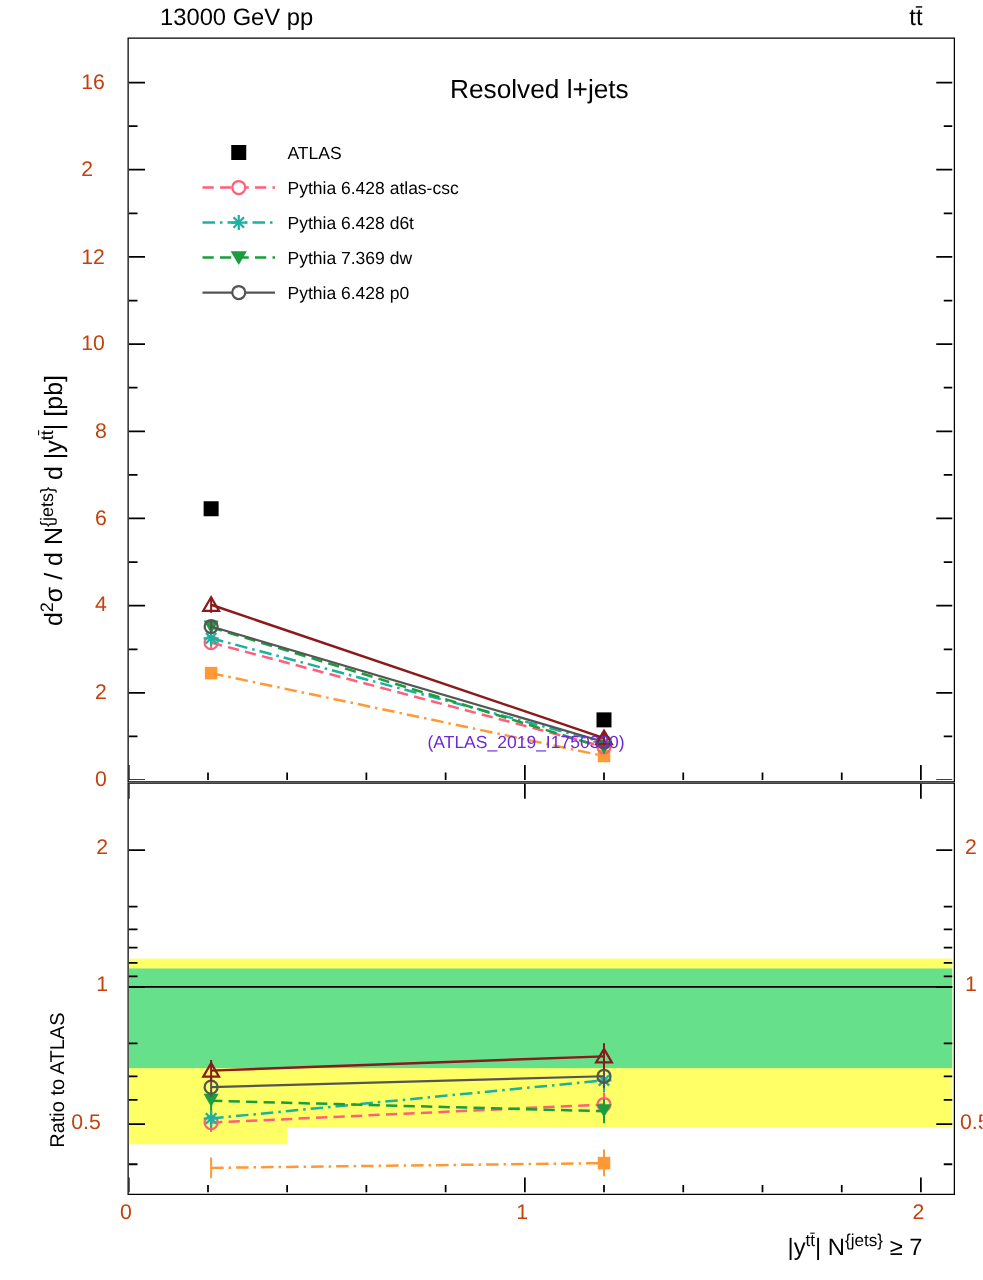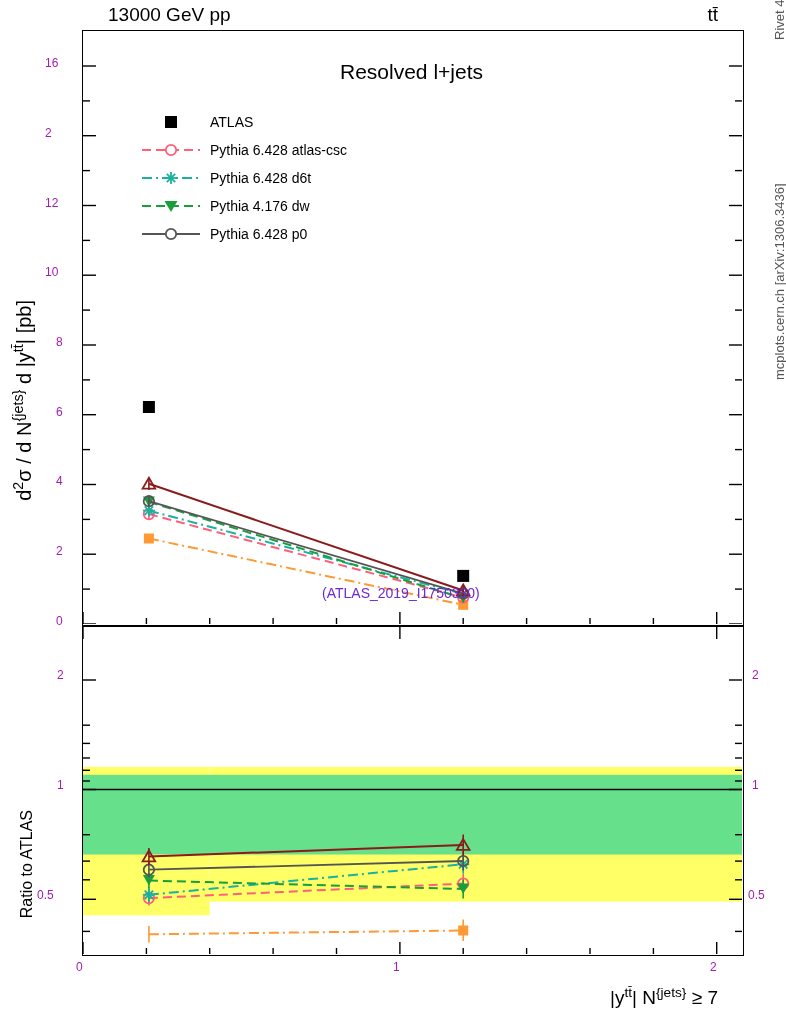--- a/index.html
+++ b/index.html
@@ -11,20 +11,21 @@
     width: 786px;
     height: 1024px;
     font-family: "Liberation Sans", sans-serif;
     color: #000000;
     overflow: hidden;
   }
   #root {
     position: relative;
     width: 728px;
     height: 1024px;
+    margin-left: 20px;
   }
   .abs { position: absolute; }
   .txt { white-space: nowrap; }
 
   
   #header-left {
     left: 108px; top: 4px;
     font-size: 19px;
   }
   #header-right {
@@ -53,22 +54,22 @@
     left: 82px; top: 626px;
     width: 662px; height: 330px;
     border: 1.5px solid #000000;
     box-sizing: border-box;
     background: #ffffff;
   }
 
   svg { display: block; }
 
   .tick-label {
-    font-size: 12px;
-    color: #a21caf;
+    font-size: 17px;
+    color: #c2410c;
   }
 
   #ylabel-main {
     left: 10px; top: 300px;
     transform-origin: left top;
     transform: rotate(-90deg) translate(-100%, 0);
     font-size: 20px;
   }
   #ylabel-ratio {
     left: 18px; top: 810px;
@@ -290,21 +291,21 @@
       </svg>
       <span class="legend-label">Pythia 6.428 d6t</span>
     </div>
 
 
     <div class="legend-row">
       <svg class="legend-marker" viewBox="0 0 62 24">
         <line x1="2" y1="12" x2="60" y2="12" stroke="#1a9e3c" stroke-width="2" stroke-dasharray="9,5"></line>
         <polygon points="24.5,7 37.5,7 31,18" fill="#1a9e3c"></polygon>
       </svg>
-      <span class="legend-label">Pythia 4.176 dw</span>
+      <span class="legend-label">Pythia 7.369 dw</span>
     </div>
 
     <div class="legend-row">
       <svg class="legend-marker" viewBox="0 0 62 24">
         <line x1="2" y1="12" x2="60" y2="12" stroke="#555555" stroke-width="1.8"></line>
         <circle cx="31" cy="12" r="5.2" fill="#ffffff" stroke="#555555" stroke-width="1.8"></circle>
       </svg>
       <span class="legend-label">Pythia 6.428 p0</span>
     </div>
 

